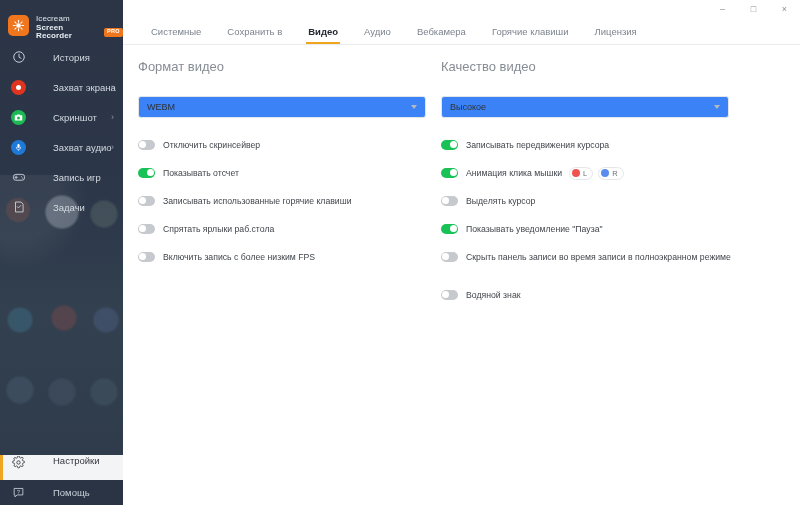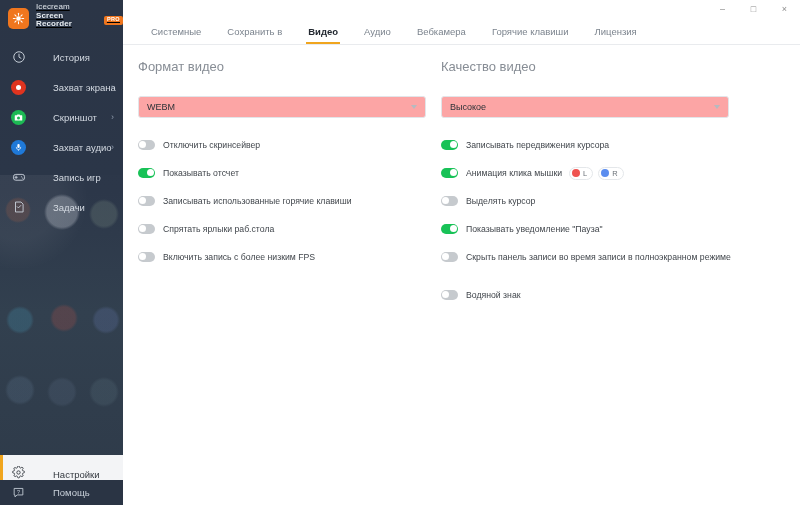--- a/index.html
+++ b/index.html
@@ -27,21 +27,21 @@
       radial-gradient(circle at 62px 470px, rgba(170,80,70,.14) 0 11px, rgba(0,0,0,0) 14px),
       radial-gradient(circle at 104px 474px, rgba(80,160,130,.14) 0 11px, rgba(0,0,0,0) 14px),
       radial-gradient(circle at 18px 200px, rgba(255,255,255,.05) 0 40px, rgba(0,0,0,0) 70px),
       linear-gradient(180deg,#2b3546 0%,#2c3749 38%,#32404f 62%,#2e3a49 100%);
     filter:none;
   }
   .sidebar-top{
     position:absolute;left:0;top:0;width:123px;height:175px;
     background:linear-gradient(180deg,#2b3546 0%,#2b3648 100%);
   }
-  .brand{position:absolute;left:8px;top:3px;display:flex;align-items:flex-end;gap:7px;text-decoration:underline;}
+  .brand{position:absolute;left:8px;top:15px;display:flex;align-items:flex-start;gap:7px;}
   .brand-logo{
     width:21px;height:21px;border-radius:5px;background:#f0761e;
     display:flex;align-items:center;justify-content:center;flex:none;
   }
   .brand-text{line-height:1.08;}
   .brand-l1{color:#dfe4ea;font-size:8px;letter-spacing:.1px;}
   .brand-l2{color:#e8edf2;font-size:8px;font-weight:bold;letter-spacing:.1px;display:flex;align-items:center;gap:4px;}
   .pro{
     background:#f0761e;color:#fff;font-size:5.5px;font-weight:bold;
     padding:1.5px 3px;border-radius:2px;letter-spacing:.4px;
@@ -59,21 +59,21 @@
     color:#8e9aab;font-size:9px;line-height:1;
   }
   .dot-ico{width:15px;height:15px;border-radius:50%;display:flex;align-items:center;justify-content:center;}
   .dot-red{background:#e0341f;}
   .dot-green{background:#1db954;}
   .dot-blue{background:#1f79d8;}
   .dot-inner{width:5px;height:5px;border-radius:50%;background:#fff;}
 
   .nav-bottom{position:absolute;left:0;bottom:0;width:123px;}
   .nav-settings{
-    position:relative;height:25px;display:flex;align-items:flex-end;padding-left:11px;
+    position:relative;height:25px;display:flex;align-items:flex-start;padding-left:11px;
     box-sizing:border-box;background:#f3f4f6;
   }
   .nav-settings .nav-label{color:#33383f;}
   .nav-settings:before{
     content:"";position:absolute;left:0;top:0;width:3px;height:100%;background:#f0a51e;
   }
   .nav-help{
     position:relative;height:25px;display:flex;align-items:center;padding-left:11px;
     box-sizing:border-box;background:#2a3444;
   }
@@ -107,21 +107,21 @@
   }
 
   .panel{position:relative;padding:14px 0 0 0;}
 
   .fields{display:flex;padding-left:15px;}
   .field{width:288px;}
   .field + .field{margin-left:15px;}
   .field-label{font-size:13px;color:#878d95;margin-bottom:22px;}
   .select{
     position:relative;height:22px;border:1px solid #e2e5e9;border-radius:3px;
-    background:#fca5a5;display:flex;align-items:center;padding:0 8px;box-sizing:border-box;
+    background:#3b82f6;display:flex;align-items:center;padding:0 8px;box-sizing:border-box;
     font-size:9px;color:#2e3338;
   }
   .select-caret{
     position:absolute;right:8px;top:50%;transform:translateY(-50%);
     width:0;height:0;border-left:3.5px solid transparent;border-right:3.5px solid transparent;
     border-top:4px solid #b5bac0;
   }
 
   .cols{display:flex;padding-left:15px;margin-top:16px;}
   .col{width:288px;}

